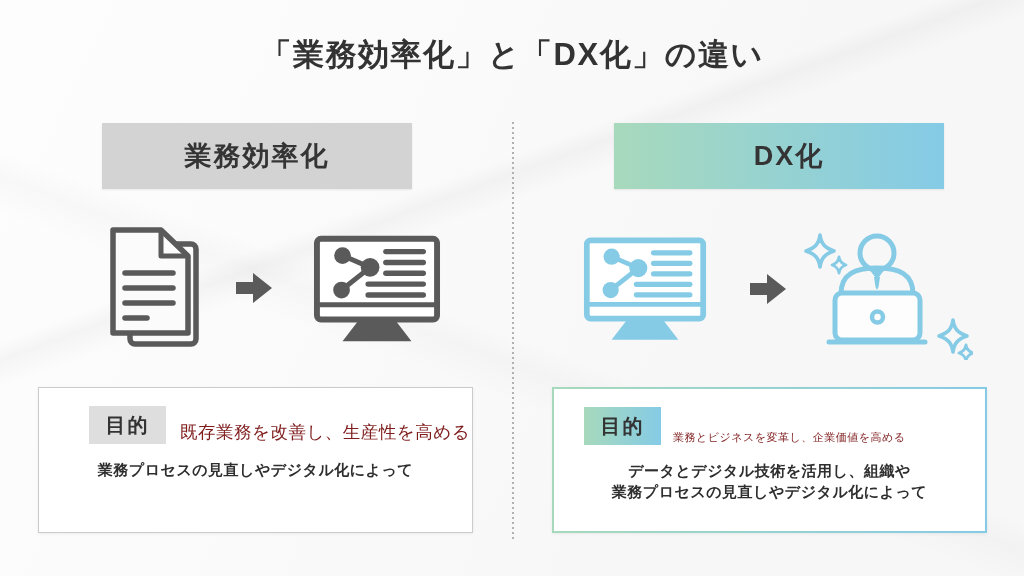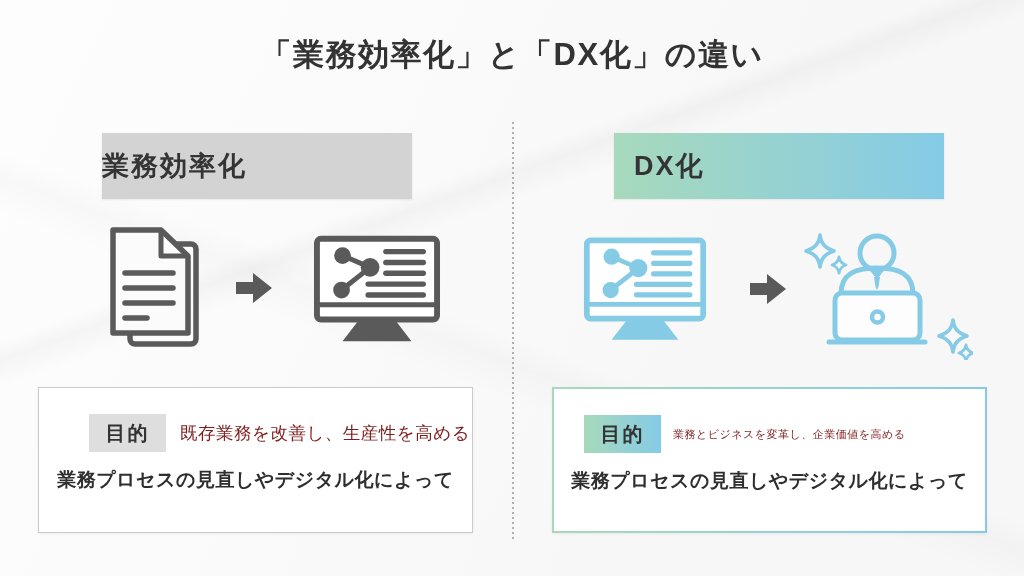--- a/index.html
+++ b/index.html
@@ -23,53 +23,53 @@
     position:absolute;top:34px;left:0;width:100%;
     text-align:center;font-size:31px;font-weight:bold;color:#333;
     letter-spacing:1.5px;margin:0;
   }
   .divider{
     position:absolute;left:512px;top:122px;width:2px;height:420px;
     background:repeating-linear-gradient(to bottom,#9a9a9a 0 2px,transparent 2px 5px);
     opacity:.75;
   }
   .col-header{
-    position:absolute;top:133px;width:310px;height:66px;
-    display:flex;align-items:center;
+    position:absolute;top:123px;width:310px;height:66px;
+    display:flex;align-items:center;justify-content:center;
     font-size:27px;font-weight:600;color:#343434;letter-spacing:2px;
     box-shadow:0 1px 2px rgba(0,0,0,0.08);
   }
   .col-header.left{left:102px;background:var(--header-gray-bg);}
   .col-header.right{left:614px;background:linear-gradient(90deg,var(--accent-green),var(--accent-blue));padding-left:20px;}
   .icon{position:absolute;}
   .ic-gray{color:var(--icon-gray);}
   .ic-blue{color:var(--accent-blue);}
   .info-box{
     position:absolute;top:387px;width:435px;height:146px;background:#ffffff;
     box-shadow:0 1px 3px rgba(0,0,0,0.06);box-sizing:border-box;
   }
   .info-box.left{left:38px;border:1px solid #cbcbcb;}
   .info-box.right{
     left:552px;border:2px solid;
     border-image:linear-gradient(90deg,var(--accent-green),var(--accent-blue)) 1;
   }
-  .purpose-row{display:flex;align-items:center;margin-top:26px;}
+  .purpose-row{display:flex;align-items:flex-end;margin-top:18px;}
   .info-box.left .purpose-row{padding-left:50px;gap:14px;}
   .info-box.right .purpose-row{padding-left:30px;gap:12px;}
   .purpose-label{
     display:inline-flex;align-items:center;justify-content:center;
     min-width:77px;height:38px;font-size:20px;font-weight:bold;color:#333;
     letter-spacing:2px;box-sizing:border-box;
   }
   .purpose-label.gray{background:var(--label-gray-bg);}
   .purpose-label.grad{background:linear-gradient(90deg,var(--accent-green),var(--accent-blue));}
   .purpose-text{font-size:17.5px;color:#7f1d1d;letter-spacing:.5px;white-space:nowrap;}
   .info-box.right .purpose-text{font-size:11px;}
   .desc{
-    margin-top:15px;text-align:center;font-weight:bold;font-size:19px;
+    margin-top:15px;text-align:center;font-weight:bold;font-size:15px;
     color:#2e2e2e;line-height:1.4;letter-spacing:.5px;
   }
 </style>
 </head>
 <body>
 
 <div class="canvas">
 
   <h1 class="title">「業務効率化」と「DX化」の違い</h1>
 
@@ -174,17 +174,18 @@
     <path d="M150,90 C151.2,99 155,103 164,106 C155,109 151.2,113 150,122 C148.8,113 145,109 136,106 C145,103 148.8,99 150,90 Z" fill="none" stroke="currentColor" stroke-width="3.6" stroke-linejoin="round"></path>
     <path d="M163,115 C163.6,119.5 165.5,121.5 170,123 C165.5,124.5 163.6,126.5 163,131 C162.4,126.5 160.5,124.5 156,123 C160.5,121.5 162.4,119.5 163,115 Z" fill="none" stroke="currentColor" stroke-width="2.8" stroke-linejoin="round"></path>
   </svg>
 
   <div class="info-box right">
     <div class="purpose-row">
       <span class="purpose-label grad">目的</span>
       <span class="purpose-text">業務とビジネスを変革し、企業価値を高める</span>
     </div>
     <div class="desc">
+      <div>データとデジタル技術を活用し、組織や</div>
       <div>業務プロセスの見直しやデジタル化によって</div>
     </div>
   </div>
 
 </div>
 
 </body></html>

